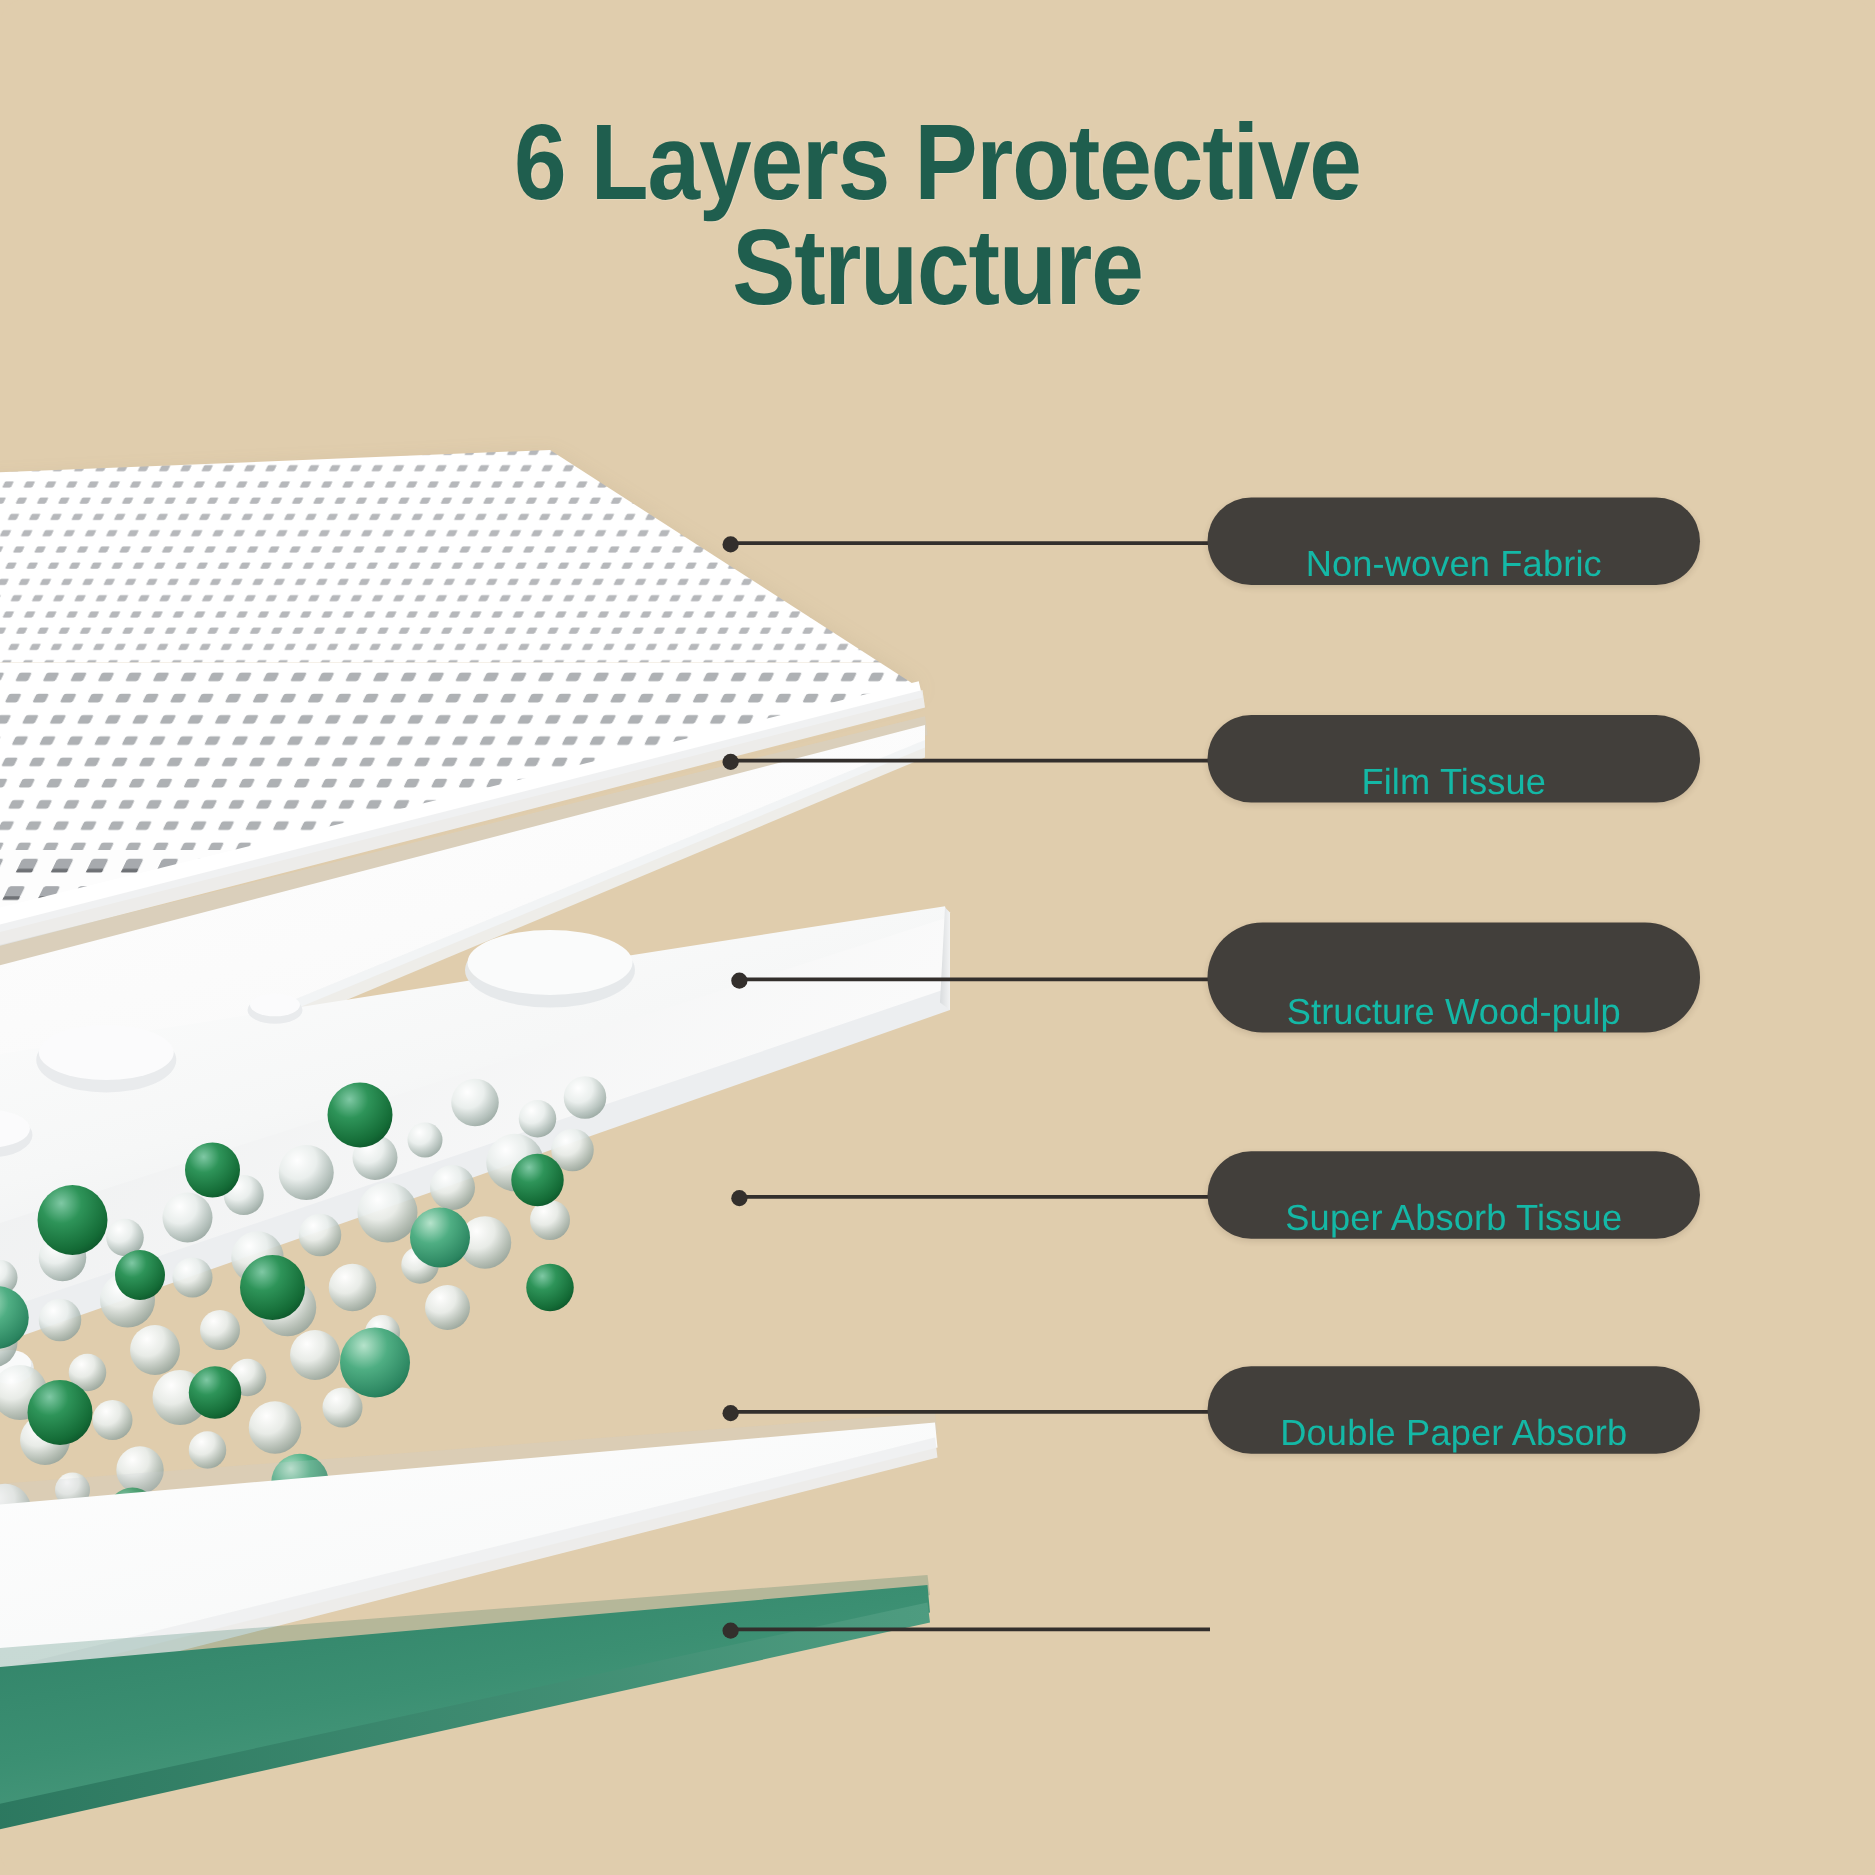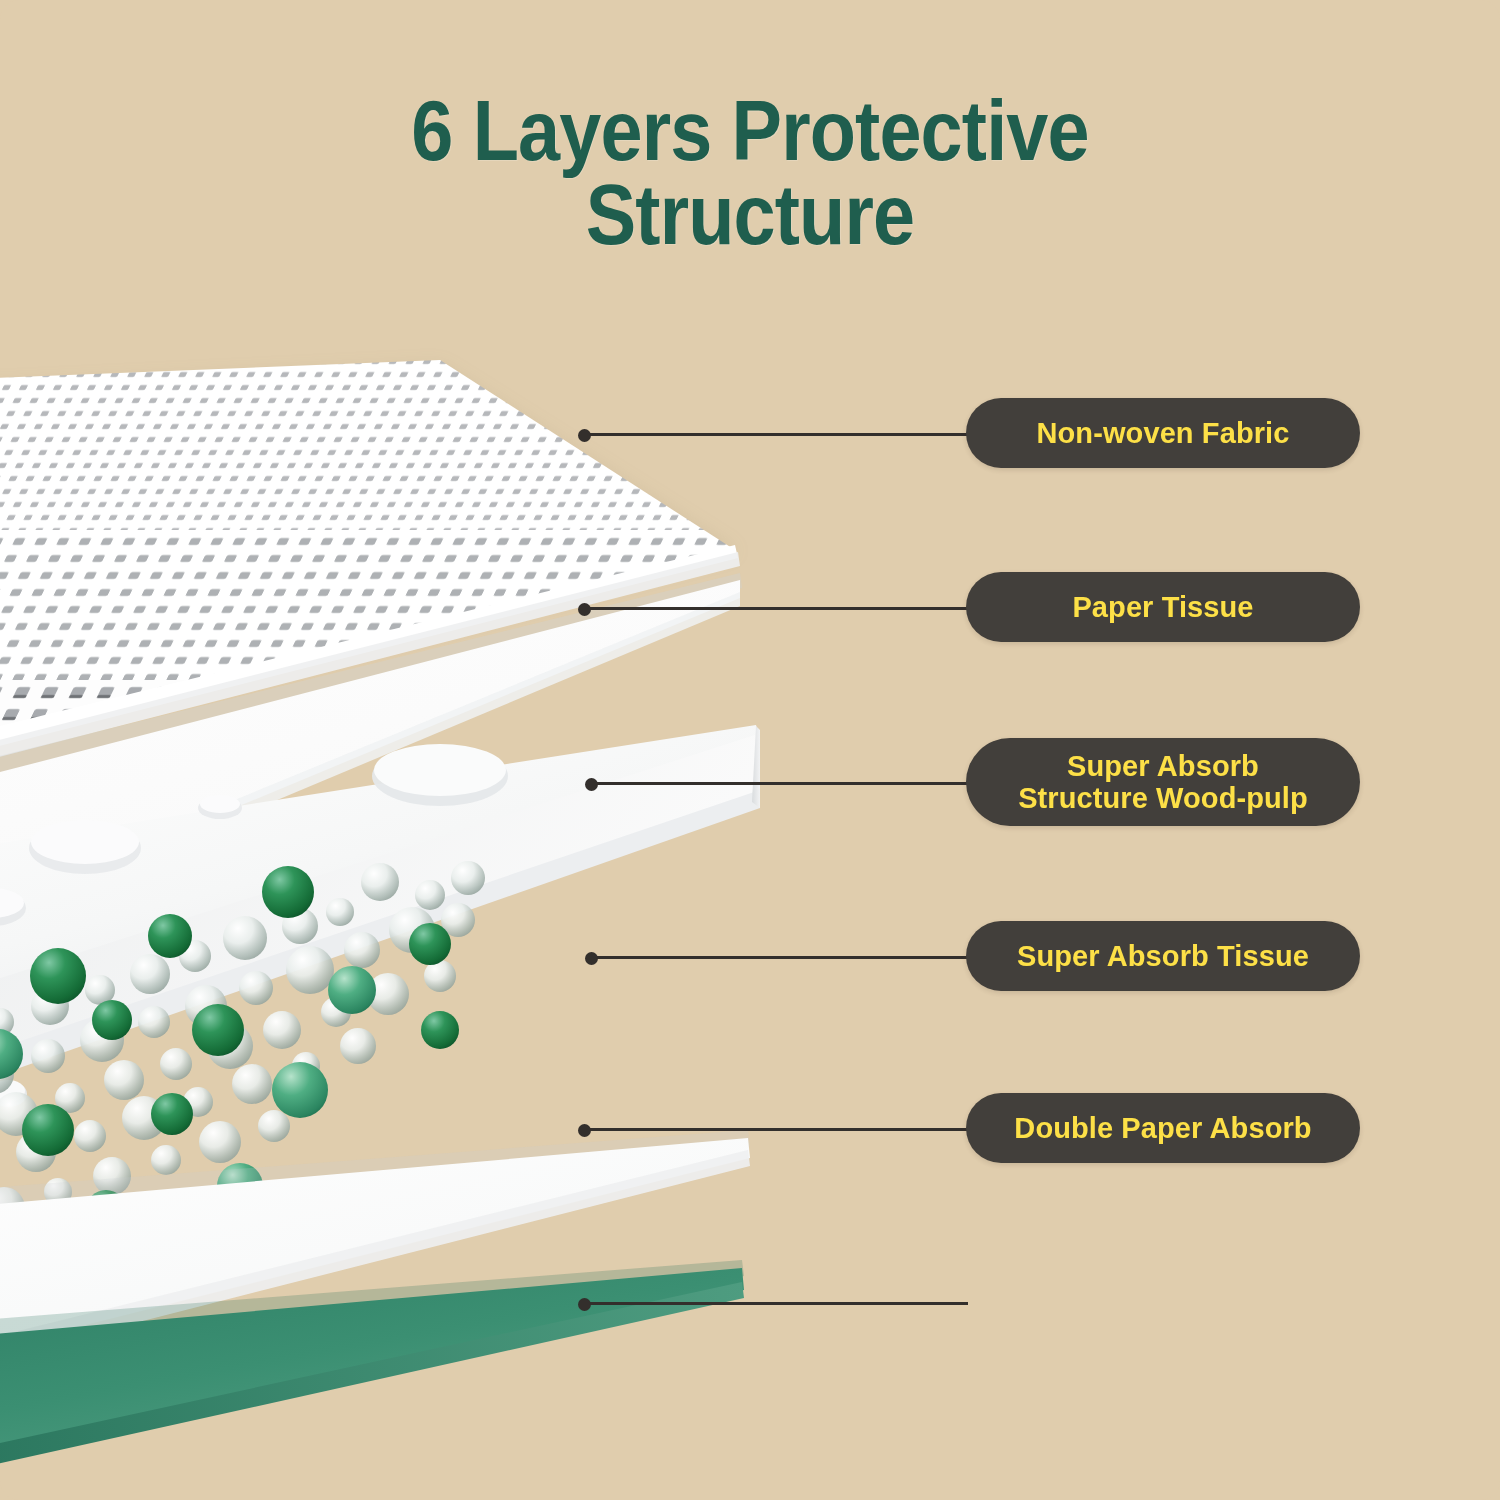--- a/index.html
+++ b/index.html
@@ -64,26 +64,26 @@
     background: #332f2c;
   }
 
   
   .pill {
     position: absolute;
     left: 966px;
     width: 394px;
     background: #423f3b;
     border-radius: 999px;
-    color: #fde047;
+    color: #14b8a6;
     display: flex;
-    align-items: center;
+    align-items: flex-end;
     justify-content: center;
     text-align: center;
-    font-weight: bold;
+    font-weight: normal;
     font-size: 29px;
     line-height: 1.12;
     letter-spacing: 0.1px;
     padding: 0 14px;
     box-shadow: 0 2px 5px rgba(60,45,25,0.14);
   }
   .pill.h1 { height: 70px; }
   .pill.h2 { height: 88px; }
   .pill .t2 { display: block; white-space: nowrap; }
 </style>
@@ -393,26 +393,25 @@
   </div>
   <div class="leader" style="left:583px; top:1302px; width:385px;">
     <span class="dot"></span>
   </div>
 
   <div class="pill h1" style="top:398px;">
     <span>Non-woven Fabric</span>
   </div>
 
   <div class="pill h1" style="top:572px;">
-    <span>Paper Tissue</span>
+    <span>Film Tissue</span>
   </div>
 
   <div class="pill h2" style="top:738px;">
     <span>
-      <span class="t2">Super Absorb</span>
       <span class="t2">Structure Wood-pulp</span>
     </span>
   </div>
 
   <div class="pill h1" style="top:921px;">
     <span>Super Absorb Tissue</span>
   </div>
 
   <div class="pill h1" style="top:1093px;">
     <span>Double Paper Absorb</span>

